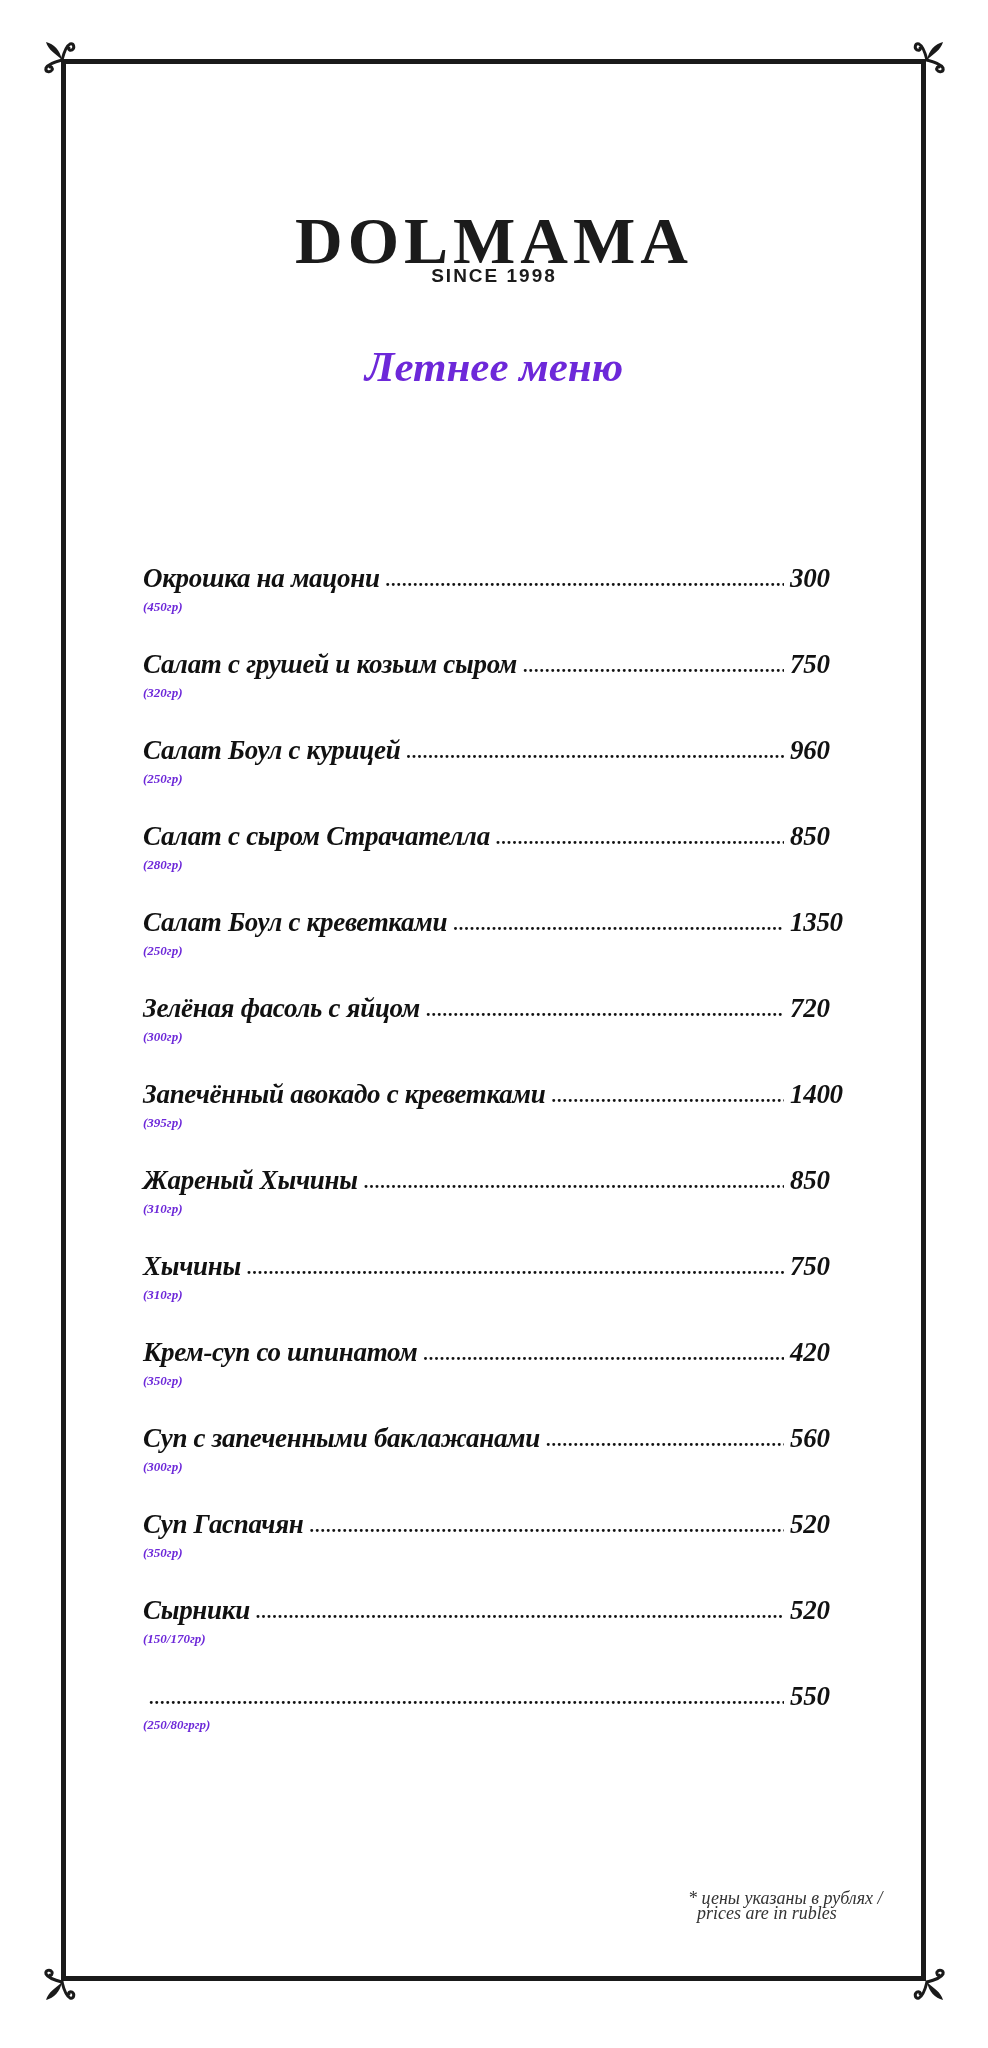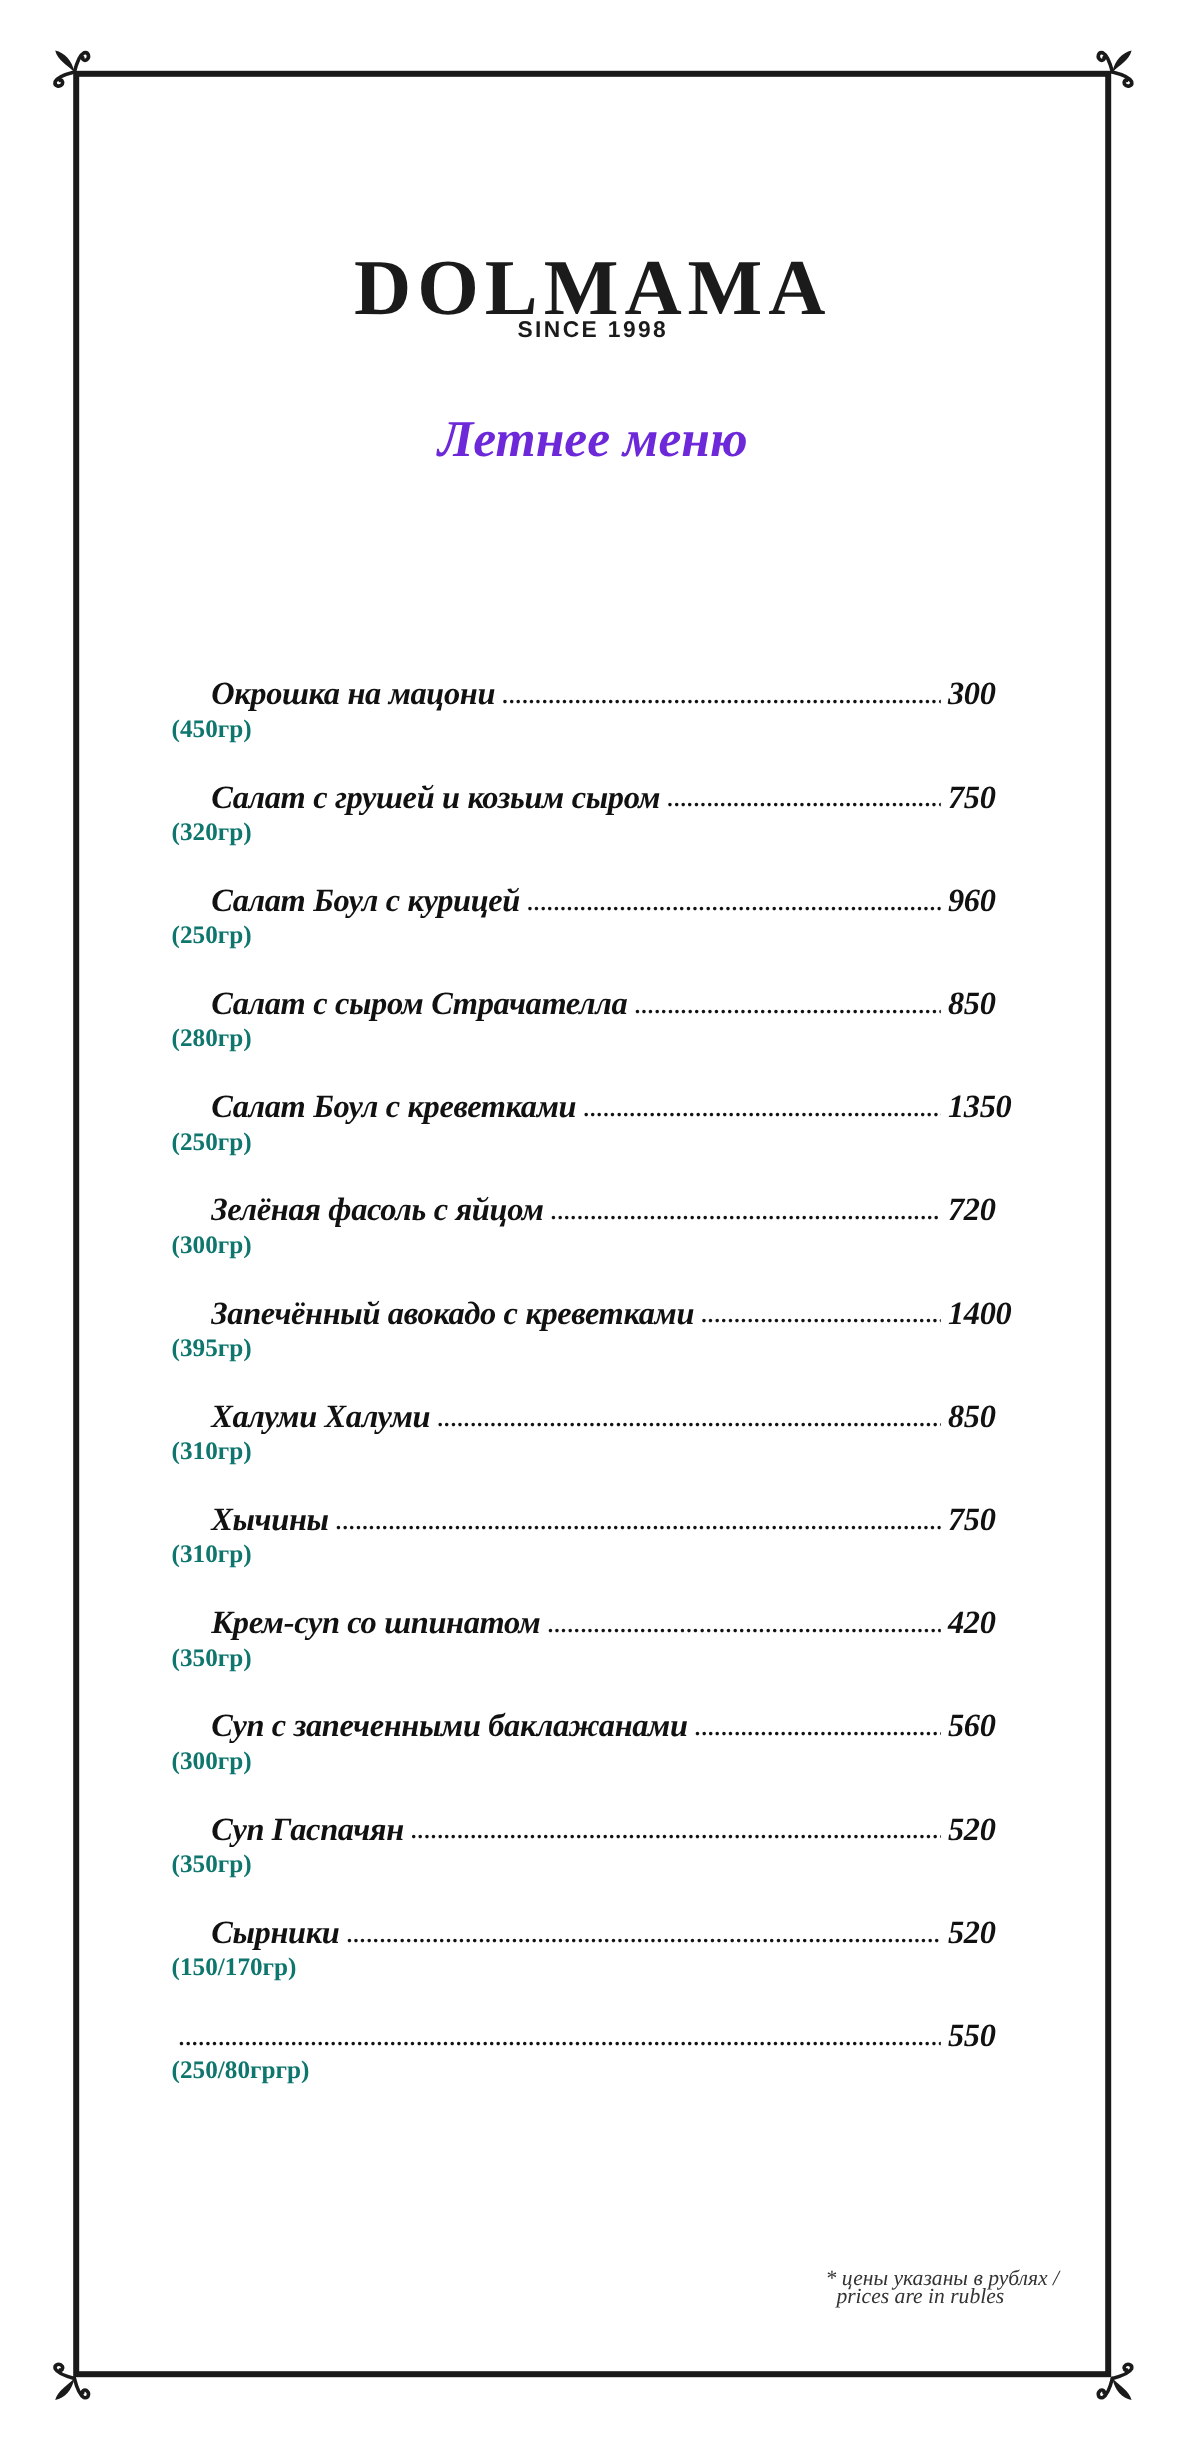--- a/index.html
+++ b/index.html
@@ -88,21 +88,21 @@
       display: flex;
       align-items: baseline;
       font-family: "Liberation Serif", serif;
       font-style: italic;
       font-weight: 700;
       font-size: 27px;
       line-height: 32px;
       letter-spacing: -0.3px;
       white-space: nowrap;
     }
-    .item-name { flex: 0 0 auto; margin-left: 33px; }
+    .item-name { flex: 0 0 auto; }
     .leader {
       flex: 1 1 auto;
       overflow: hidden;
       margin: 0 6px;
       font-weight: 700;
       font-style: normal;
       letter-spacing: 1px;
       font-size: 18px;
       color: #111;
       position: relative;
@@ -110,23 +110,24 @@
     }
     .leader::before {
       content: "......................................................................................................................................................................................................................";
     }
     .price-wrap {
       flex: 0 0 70px;
       text-align: left;
     }
     .item-weight {
       font-family: "Liberation Serif", serif;
-      font-weight: 700;
-      font-size: 21px;
-      color: #0f766e;
+      font-style: italic;
+      font-weight: 700;
+      font-size: 13px;
+      color: #6d28d9;
       line-height: 20px;
       margin-top: 0px;
     }
 
     .footnote {
       position: absolute;
       left: 688px;
       top: 1891px;
       font-family: "Liberation Serif", serif;
       font-style: italic;
@@ -227,21 +228,21 @@
   <div class="item">
     <div class="item-line">
       <span class="item-name">Запечённый авокадо с креветками</span>
       <span class="leader"></span>
       <span class="price-wrap">1400</span>
     </div>
     <div class="item-weight">(395гр)</div>
   </div>
   <div class="item">
     <div class="item-line">
-      <span class="item-name">Халуми Халуми</span>
+      <span class="item-name">Жареный Хычины</span>
       <span class="leader"></span>
       <span class="price-wrap">850</span>
     </div>
     <div class="item-weight">(310гр)</div>
   </div>
   <div class="item">
     <div class="item-line">
       <span class="item-name">Хычины</span>
       <span class="leader"></span>
       <span class="price-wrap">750</span>

